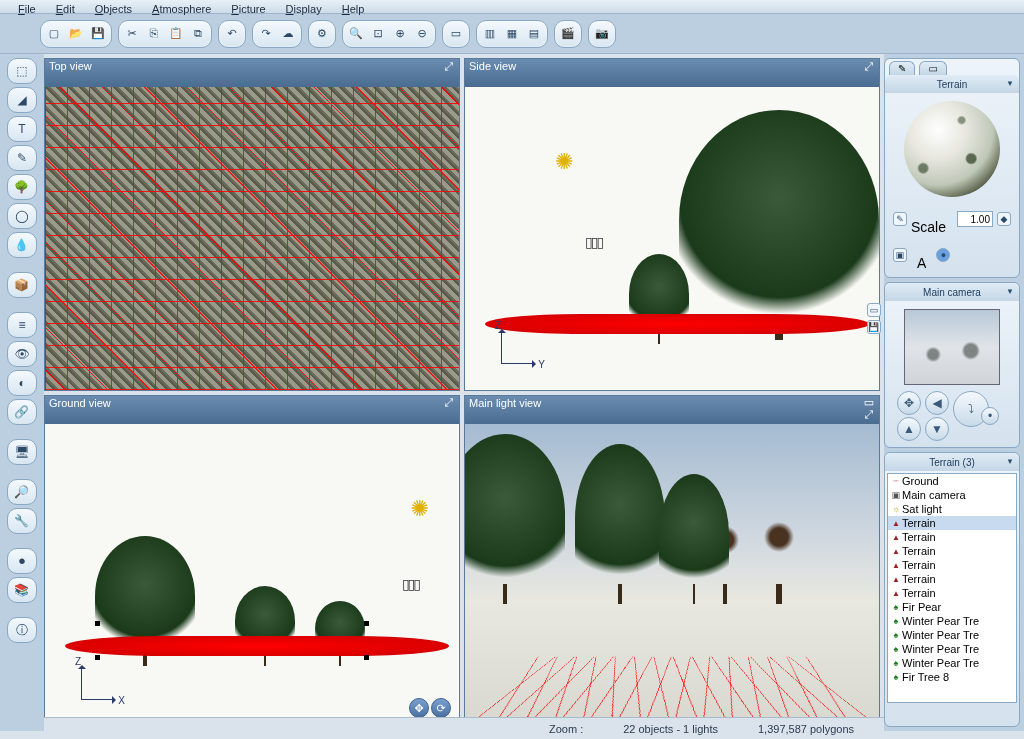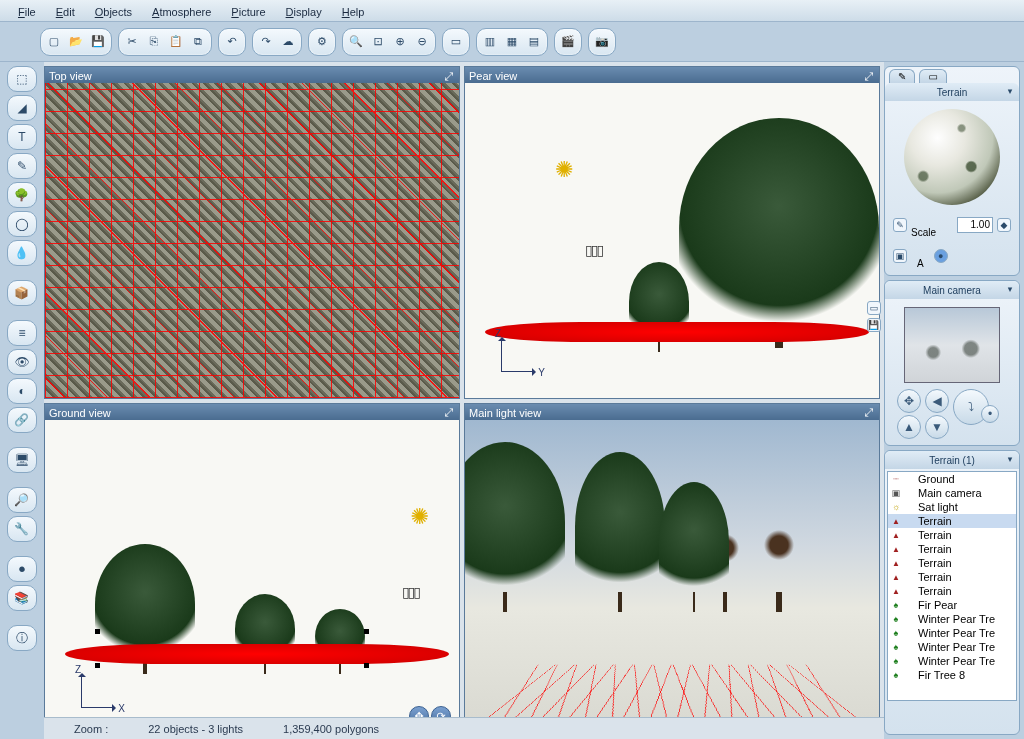--- a/index.html
+++ b/index.html
@@ -1,36 +1,36 @@
 <!DOCTYPE html>
 <html><head>
 <meta charset="utf-8">
 <style>
 * { box-sizing: border-box; margin: 0; padding: 0; font-family: Tahoma, Arial, sans-serif; font-size: 11px; }
 html, body { width: 1024px; height: 739px; overflow: hidden; background: #dae3eb; }
 
 
-.menubar { height: 22px; background: linear-gradient(#e8f0f6, #cddce8); display: flex; align-items: flex-end; padding: 0 8px; border-bottom: 1px solid #9db5cc; }
+.menubar { height: 14px; background: linear-gradient(#e8f0f6, #cddce8); display: flex; align-items: flex-start; padding: 0 8px; border-bottom: 1px solid #9db5cc; }
 .menubar .menu-item { padding: 3px 10px; cursor: default; color: #1a2a40; }
 .menubar .menu-item u { text-decoration: underline; }
 
 
 .toolbar { height: 40px; background: #bccfe0; display: flex; align-items: center; padding: 0 20px 0 40px; gap: 6px; border-bottom: 1px solid #9db5cc; }
 .tb-group { display: flex; background: linear-gradient(#f4f9fd, #d8e6f1); border: 1px solid #88a8c4; border-radius: 10px; padding: 2px; box-shadow: inset 0 0 2px #fff; }
 .tb-btn { width: 22px; height: 22px; display: flex; align-items: center; justify-content: center; border-radius: 8px; cursor: default; color: #2c4a68; }
 
 
 .main { display: flex; height: 677px; }
 .left-tools { width: 44px; background: #bccfe0; display: flex; flex-direction: column; align-items: center; padding-top: 4px; gap: 3px; }
 .lt-btn { width: 30px; height: 26px; background: linear-gradient(#f4f9fd, #d8e6f1); border: 1px solid #88a8c4; border-radius: 10px; display: flex; align-items: center; justify-content: center; color: #2c4a68; cursor: default; font-size: 12px; }
 .lt-gap { height: 8px; }
 
 .viewports { width: 840px; display: grid; grid-template-columns: 1fr 1fr; grid-template-rows: 1fr 1fr; gap: 4px; padding: 4px 4px 4px 0; }
 .viewport { position: relative; border: 1px solid #5a7a9a; background: #f5f5f0; overflow: hidden; }
-.vp-title { position: absolute; top: 0; left: 0; right: 0; height: 16px; background: linear-gradient(#6a8cb0, #4a6c90); color: #fff; padding: 1px 4px; font-size: 10px; display: flex; justify-content: space-between; align-items: flex-end; z-index: 5; }
+.vp-title { position: absolute; top: 0; left: 0; right: 0; height: 28px; background: linear-gradient(#6a8cb0, #4a6c90); color: #fff; padding: 1px 4px; font-size: 10px; display: flex; justify-content: space-between; align-items: flex-start; z-index: 5; }
 .vp-title .vp-icon { width: 12px; height: 12px; display: flex; align-items: center; justify-content: center; cursor: default; }
 
 
 .top-view-bg { position: absolute; inset: 16px 0 0 0; background: 
   repeating-linear-gradient(45deg, #6a6a5a 0 2px, #9a9a8a 2px 6px, #5a5a4a 6px 8px),
   #888870; }
 .top-view-grid { position: absolute; inset: 16px 0 0 0; 
   background-image: 
     repeating-linear-gradient(0deg, red 0 1px, transparent 1px 22px),
     repeating-linear-gradient(90deg, red 0 1px, transparent 1px 22px),
@@ -70,45 +70,45 @@
 .panel { background: linear-gradient(#eef4fa, #d4e2ee); border: 1px solid #88a8c4; border-radius: 6px; position: relative; }
 .panel-title-bar { display: flex; justify-content: center; align-items: center; padding: 1px 0; background: linear-gradient(#e0ecf6, #c4d6e6); border-radius: 6px 6px 0 0; position: relative; height: 18px;}
 .panel-title { font-size: 10px; color: #1a3a5a; text-align: center; }
 .panel-toggle { position: absolute; right: 3px; top: 2px; width: 12px; height: 12px; color: #2a4a6a; font-size: 9px; display: flex; align-items: center; justify-content: center; }
 .panel-body { padding: 4px; }
 
 
 .sphere { width: 96px; height: 96px; margin: 4px auto; border-radius: 50%; background: radial-gradient(circle at 35% 30%, #fefefe 0%, #e8e8e0 30%, #c0c8b8 60%, #505840 80%, #202010 100%); position: relative; }
 .sphere::after { content:""; position:absolute; inset:0; border-radius:50%; background: radial-gradient(circle at 20% 70%, rgba(40,60,30,0.6) 0 4%, transparent 6%), radial-gradient(circle at 60% 20%, rgba(40,60,30,0.5) 0 3%, transparent 5%), radial-gradient(circle at 70% 60%, rgba(40,60,30,0.7) 0 5%, transparent 7%); }
 .scale-row { display: flex; align-items: center; gap: 4px; padding: 2px 4px; }
-.scale-row label { font-size: 10px; flex: 1; margin-top: 16px; }
+.scale-row label { font-size: 14px; flex: 1; margin-top: 16px; }
 .scale-input { width: 36px; height: 16px; border: 1px solid #88a8c4; font-size: 10px; text-align: right; padding-right: 2px; background: #fff; }
 .mini-btn { width: 14px; height: 14px; border: 1px solid #88a8c4; border-radius: 3px; background: #f0f6fc; display: inline-flex; align-items: center; justify-content: center; font-size: 9px; color: #2a4a6a; }
 .side-mini-col { position: absolute; left: -18px; top: 20px; display: flex; flex-direction: column; gap: 3px;}
 
 
 .cam-thumb { width: 96px; height: 76px; margin: 4px auto; background: linear-gradient(#b8c8d8 0%, #e0e4e8 50%, #d0d4d8 100%); border: 1px solid #667; position: relative; }
 .cam-thumb::after { content:""; position:absolute; inset:0; background: radial-gradient(circle at 30% 60%, rgba(30,40,30,0.5) 0 6%, transparent 10%), radial-gradient(circle at 70% 55%, rgba(30,40,30,0.5) 0 8%, transparent 12%); }
 .nav-pad { display: grid; grid-template-columns: repeat(4, 26px); gap: 2px; justify-content: center; padding: 2px; }
 .nav-btn { width: 24px; height: 24px; border-radius: 50%; background: linear-gradient(#f4f9fd, #c8dae8); border: 1px solid #88a8c4; display: flex; align-items: center; justify-content: center; font-size: 12px; color: #3a5a7a; }
 .nav-big { width: 36px; height: 36px; }
 
 
 .obj-list { height: 230px; overflow-y: auto; background: #fff; border: 1px solid #88a8c4; margin: 2px; font-size: 10px; }
-.obj-list .row { display: flex; align-items: center; gap: 16px; padding: 1px 2px; white-space: nowrap; }
+.obj-list .row { display: flex; align-items: center; gap: 0; padding: 1px 2px; white-space: nowrap; }
 .obj-list .row.sel { background: #c8daf0; }
 .obj-list .icon { width: 12px; height: 10px; display: inline-flex; align-items: center; justify-content: center; font-size: 9px; }
 .ic-ground::before { content:"┈"; color:#a04040; }
 .ic-cam::before { content:"▣"; color:#555; }
 .ic-sun::before { content:"☼"; color:#c0a000; }
 .ic-terr::before { content:"▲"; color:#a02020; font-size: 8px;}
 .ic-tree::before { content:"♠"; color:#208020; font-size: 9px;}
 
 
-.statusbar { position: absolute; bottom: 0; left: 44px; right: 140px; height: 22px; background: #dae3eb; display: flex; align-items: center; gap: 20px; padding: 0 20px; font-size: 10px; color: #2a3a50; border-top: 1px solid #a8bccc;}
+.statusbar { position: absolute; bottom: 0; left: 44px; right: 140px; height: 22px; background: #dae3eb; display: flex; align-items: center; justify-content: flex-end; gap: 20px; padding: 0 20px; font-size: 10px; color: #2a3a50; border-top: 1px solid #a8bccc;}
 .statusbar .cell { padding: 0 10px; }
 
 
 .vp-corner-btns { position: absolute; right: 8px; bottom: 8px; display: flex; gap: 2px; }
 .vp-cb { width: 20px; height: 20px; border-radius: 50%; background: linear-gradient(#7aa0d0, #4a70a0); border: 1px solid #3a6090; display: flex; align-items: center; justify-content: center; color: #fff; font-size: 11px; }
 
 .tabset { display:flex; gap:4px; padding:2px 4px 0; }
 .tab { padding: 1px 8px; border-radius: 6px 6px 0 0; background: linear-gradient(#e0ecf6,#c4d6e6); border:1px solid #88a8c4; border-bottom:none; font-size:10px; display:flex; align-items:center;}
 </style>
 </head>
@@ -203,21 +203,21 @@
       <div class="vp-title">
         <span>Top view</span>
         <span class="vp-icon">⤢</span>
       </div>
       <div class="top-view-bg"></div>
       <div class="top-view-grid"></div>
     </div>
 
     <div class="viewport">
       <div class="vp-title">
-        <span>Pear view</span>
+        <span>Side view</span>
         <span class="vp-icon">⤢</span>
       </div>
       <div class="paper-bg"></div>
       <div class="sun-glyph" style="left:90px; top:90px;">✺</div>
       <div class="cam-glyph" style="left:120px; top:175px;">▯▯▯</div>
       <div class="tree-sil" style="right:0;width:200px;height:220px;"></div>
       <div class="tree-sil" style="right:190px;width:60px;height:80px;bottom:56px;"></div>
       <div class="terrain-slice" style="bottom:56px;"></div>
       <div class="axis-widget">
         <div class="arrow-v"></div>
@@ -320,21 +320,21 @@
         </div>
       </div>
       <div class="side-mini-col">
         <div class="mini-btn">▭</div>
         <div class="mini-btn">💾</div>
       </div>
     </div>
 
     <div class="panel" style="flex:1;">
       <div class="panel-title-bar">
-        <span class="panel-title">Terrain (1)</span>
+        <span class="panel-title">Terrain (3)</span>
         <span class="panel-toggle">▾</span>
       </div>
       <div class="obj-list" id="obj-list">
           <div class="row">
             <span class="icon ic-ground"></span>
             <span>Ground</span>
           </div>
           <div class="row">
             <span class="icon ic-cam"></span>
             <span>Main camera</span>
@@ -392,15 +392,15 @@
             <span>Fir Tree 8</span>
           </div>
         </div>
     </div>
 
   </div>
 </div>
 
 <div class="statusbar">
   <span class="cell">Zoom :</span>
-  <span class="cell">22 objects - 3 lights</span>
-  <span class="cell">1,359,400 polygons</span>
+  <span class="cell">22 objects - 1 lights</span>
+  <span class="cell">1,397,587 polygons</span>
 </div>
 
 </body></html>

